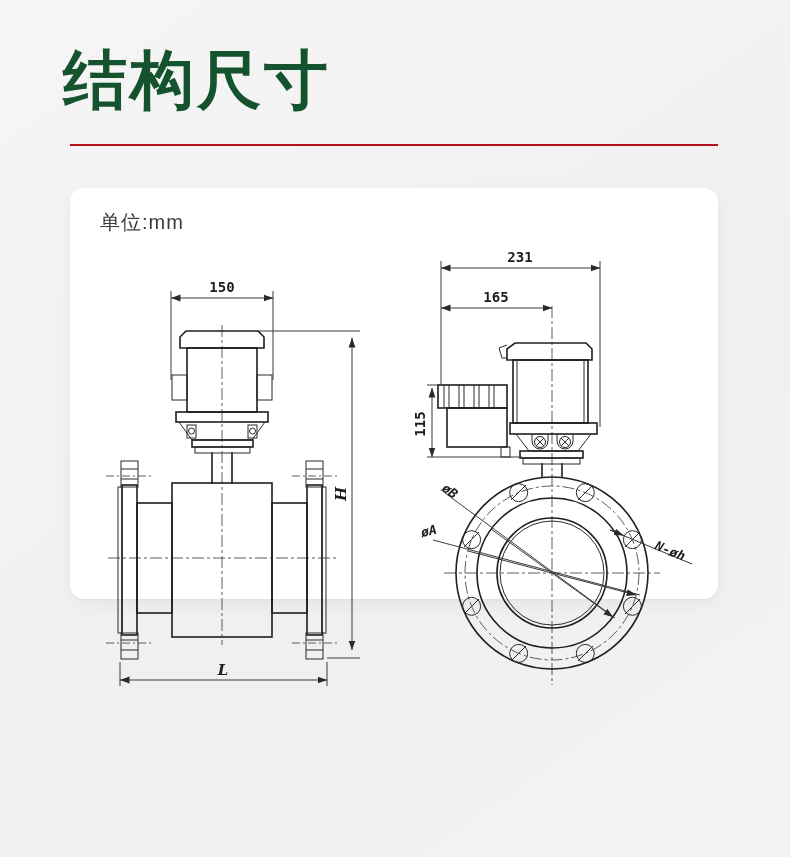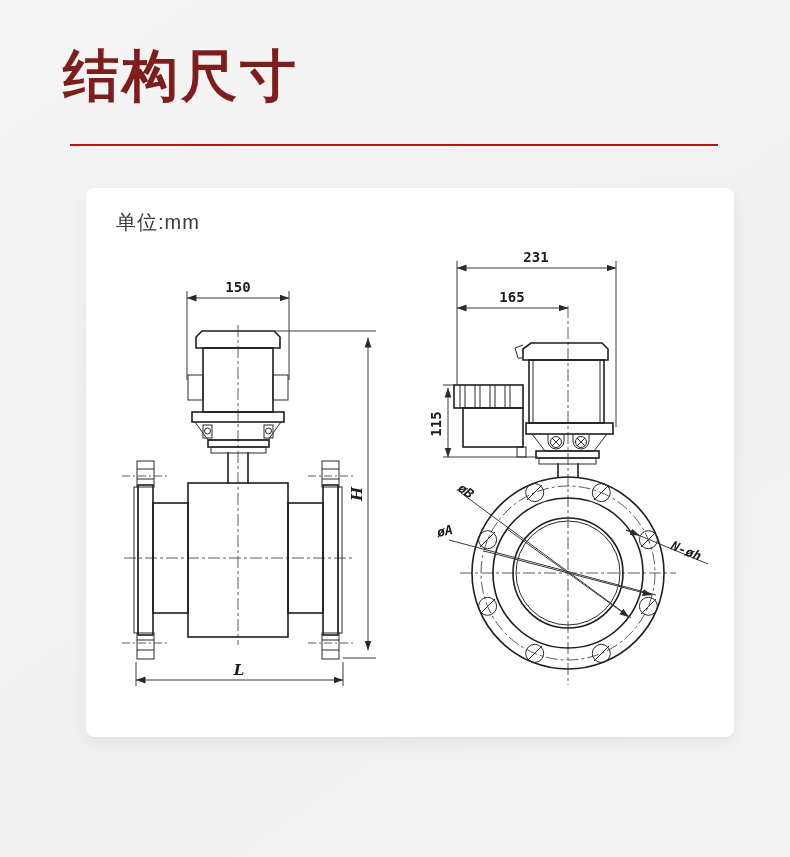--- a/index.html
+++ b/index.html
@@ -3,30 +3,29 @@
 <meta charset="utf-8">
 <style>
   html,body{margin:0;padding:0;}
   body{
     width:790px;height:857px;position:relative;overflow:hidden;
     background:linear-gradient(145deg,#f5f5f6 0%,#f0f0f1 60%,#f3f3f4 100%);
     font-family:"Liberation Sans",sans-serif;
   }
   .page-title{
     position:absolute;left:63px;top:42px;
-    font-size:56px;font-weight:600;color:#7f1d1d;letter-spacing:3px;line-height:1.2;
+    font-size:64px;font-weight:600;color:#14532d;letter-spacing:3px;line-height:1.2;
   }
   .title-divider{
     position:absolute;left:70px;top:144px;width:648px;height:2px;background:#b5131b;
   }
   .content-card{
-    position:absolute;left:70px;top:188px;width:648px;height:549px;
-    background:#ffffff;border-radius:8px;
+    position:absolute;left:70px;top:188px;width:648px;height:411px;
+    background:#ffffff;border-radius:14px;
     box-shadow:0 1px 2px rgba(0,0,0,.03),0 6px 18px rgba(0,0,0,.05);
-    margin-left:16px;
   }
   .unit-label{
     position:absolute;left:30px;top:21px;font-size:20px;color:#3a3a3a;letter-spacing:1px;
   }
   svg{position:absolute;left:0;top:0;}
   
   .obj{stroke:#1f1f1f;stroke-width:1.6;fill:none;stroke-linecap:square;}
   .obj-thin{stroke:#2a2a2a;stroke-width:1;fill:none;}
   .dim{stroke:#3a3a3a;stroke-width:1;fill:none;}
   .cl{stroke:#4a4a4a;stroke-width:.9;fill:none;stroke-dasharray:12 3 3 3;}

